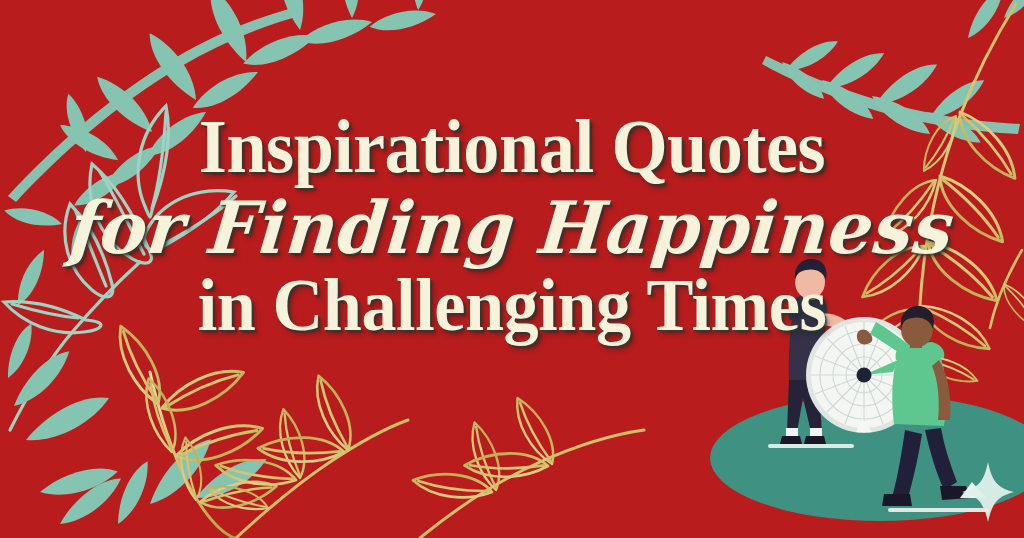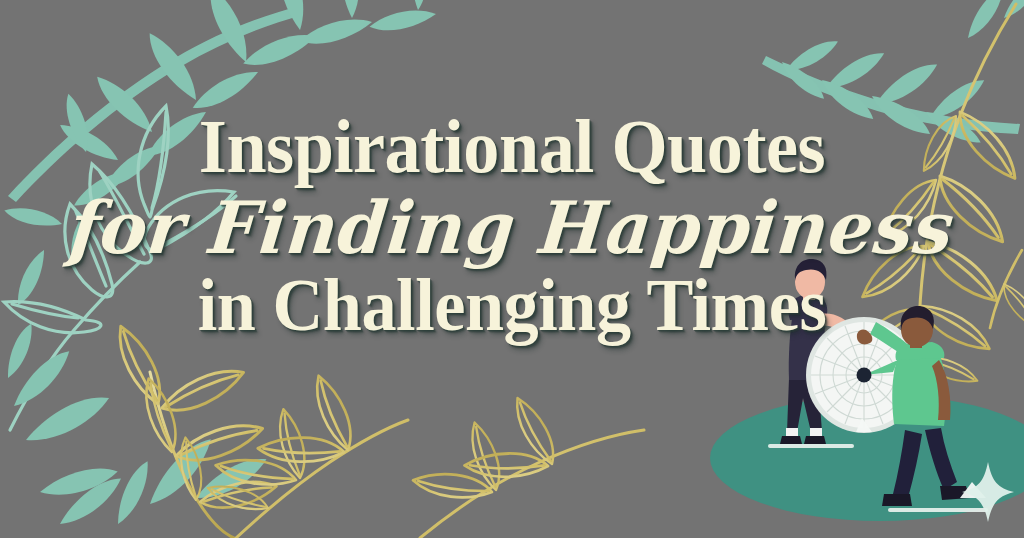--- a/index.html
+++ b/index.html
@@ -68,21 +68,21 @@
     text-shadow:
        1px 1px 0 rgba(40,60,55,0.55),
        2px 2px 0 rgba(40,60,55,0.42),
        3px 3px 2px rgba(25,45,40,0.38),
        4px 5px 5px rgba(20,40,36,0.30);
   }
 </style>
 </head>
 <body>
 
-<div id="banner" style="background: #737373;">
+<div id="banner" style="background: #b91c1c;">
 
   <svg class="layer" id="deco-sage" viewBox="0 0 1024 538" xmlns="http://www.w3.org/2000/svg">
     <defs>
       <g id="leaf-filled">
         <path d="M0,0 C26,-16 62,-22 84,-10 C62,6 26,12 0,0 Z"></path>
       </g>
     </defs>
 
     <g fill="#86c4b2">
       <path d="M8,196 C50,150 110,96 175,58 C218,33 260,16 300,6 L303,15 C262,26 221,43 180,67 C117,104 58,156 16,202 Z" opacity="0.98"></path>

